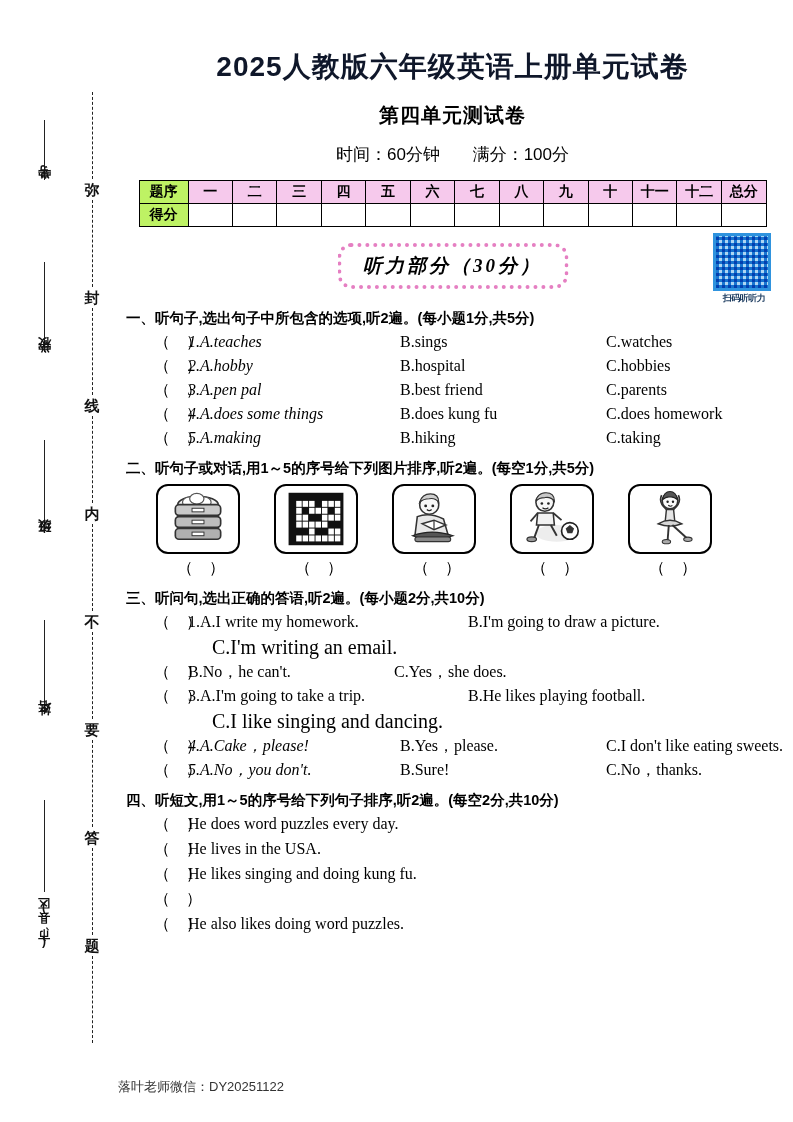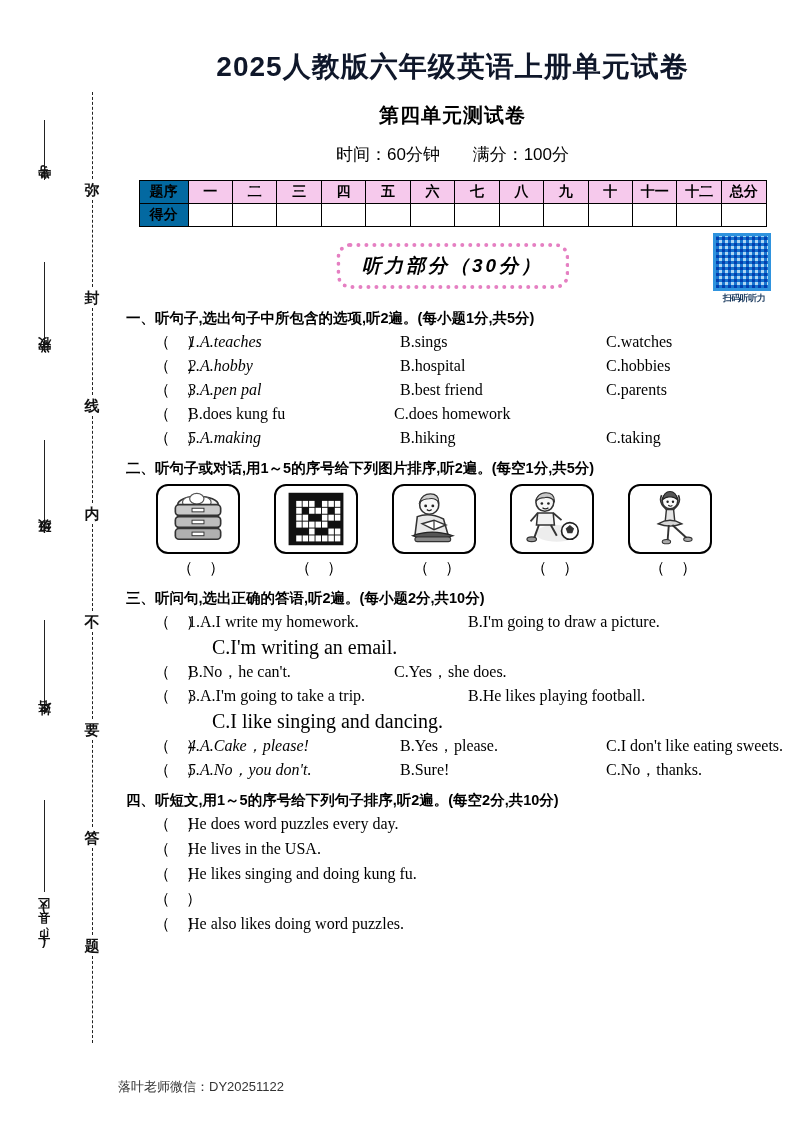--- a/index.html
+++ b/index.html
@@ -78,35 +78,35 @@
   table.score td{
     border:1px solid #000;
     height:22px;
     text-align:center;
     vertical-align:middle;
     font-family:"Liberation Sans", sans-serif;
     font-size:14px;font-weight:bold;color:#000;
     padding:0;
   }
   table.score td.hd{background:#f6c9ec;}
-  table.score td.rowhd{background:#0369a1;width:48px;}
+  table.score td.rowhd{background:#bef264;width:48px;}
   table.score td.blank{background:#fff;}
 
   
   .banner-wrap{position:relative;height:60px;margin-top:12px;}
   .banner{
     position:absolute;left:50%;transform:translateX(-50%);
     top:4px;
     padding:6px 22px;
     border:4px dotted #e57fc2;
     border-radius:14px;
     background:#fff;
   }
   .banner-inner{
-    font-family:Liberation Sans, sans-serif;
+    font-family:Liberation Serif, serif;
     font-size:19px;font-weight:bold;color:#000;
     letter-spacing:3px;white-space:nowrap;
     font-style:italic;
   }
   
   .qr{
     position:absolute;right:18px;top:-6px;width:62px;
     text-align:center;
   }
   .qr-box{
@@ -282,20 +282,21 @@
         <span class="opt c3">C.hobbies</span>
       </div>
       <div class="q-row">
         <span class="paren">（　）</span>
         <span class="opt c1">3.A.pen pal</span>
         <span class="opt c2">B.best friend</span>
         <span class="opt c3">C.parents</span>
       </div>
       <div class="q-row">
         <span class="paren">（　）</span>
+        <span class="opt c1">4.A.does some things</span>
         <span class="opt c2">B.does kung fu</span>
         <span class="opt c3">C.does homework</span>
       </div>
       <div class="q-row">
         <span class="paren">（　）</span>
         <span class="opt c1">5.A.making</span>
         <span class="opt c2">B.hiking</span>
         <span class="opt c3">C.taking</span>
       </div>
       <div class="sec-head">二、听句子或对话,用1～5的序号给下列图片排序,听2遍。(每空1分,共5分)</div>

